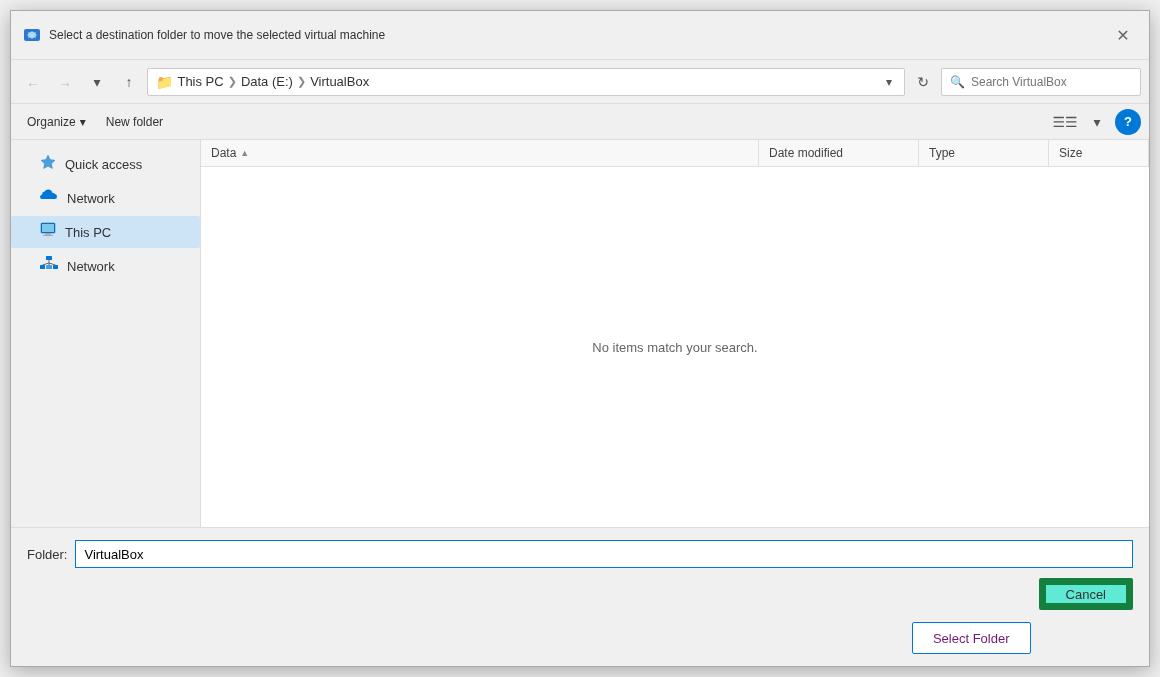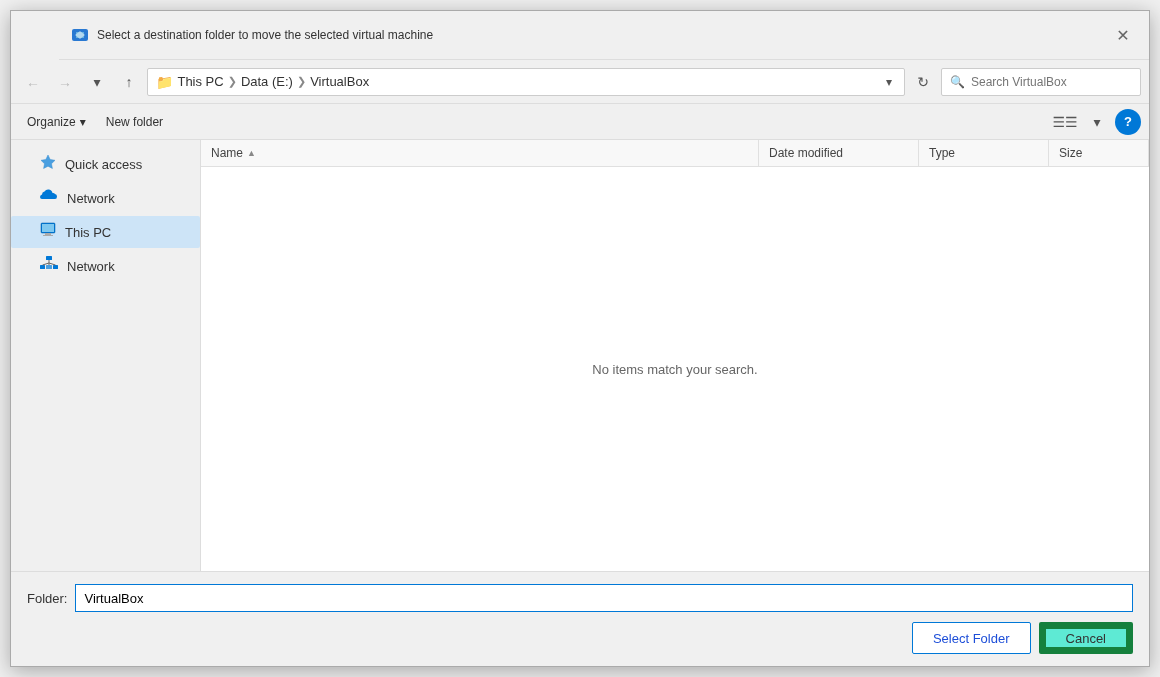--- a/index.html
+++ b/index.html
@@ -33,21 +33,20 @@
     
     .title-bar {
       background: #f0f0f0;
       border-bottom: 1px solid #ddd;
       display: flex;
       align-items: center;
       justify-content: space-between;
       padding: 24px 12px;
       height: 36px;
       flex-shrink: 0;
-      margin-left: 48px;
     }
 
     .title-bar-left {
       display: flex;
       align-items: center;
       gap: 8px;
     }
 
     .title-text {
       font-size: 12px;
@@ -393,21 +392,22 @@
       background: #5eead4;
       cursor: pointer;
       font-size: 13px;
       border-radius: 2px;
       color: #333;
     }
 
     .action-btn.primary {
       background: white;
       border: 1px solid #0078d7;
-      color: #1d4ed8;
+      color: #701a75;
+      margin-top: 44px;
     }
 
     
     .vbox-icon {
       width: 18px;
       height: 18px;
     }
 
     
     .quick-access-icon { color: #4a9fe0; }
@@ -523,21 +523,21 @@
             <line x1="16.5" y1="10" x2="10" y2="8" stroke="#666" stroke-width="1"></line>
           </svg>
         </span>
         <span>Network</span>
       </div>
     </div>
 
     <div class="file-list">
       <div class="file-list-header">
         <div class="col-header col-name">
-          <span>Name</span>
+          <span>Data</span>
           <span class="sort-arrow">▲</span>
         </div>
         <div class="col-header col-date">
           <span>Date modified</span>
         </div>
         <div class="col-header col-type">
           <span>Type</span>
         </div>
         <div class="col-header col-size">
           <span>Size</span>

